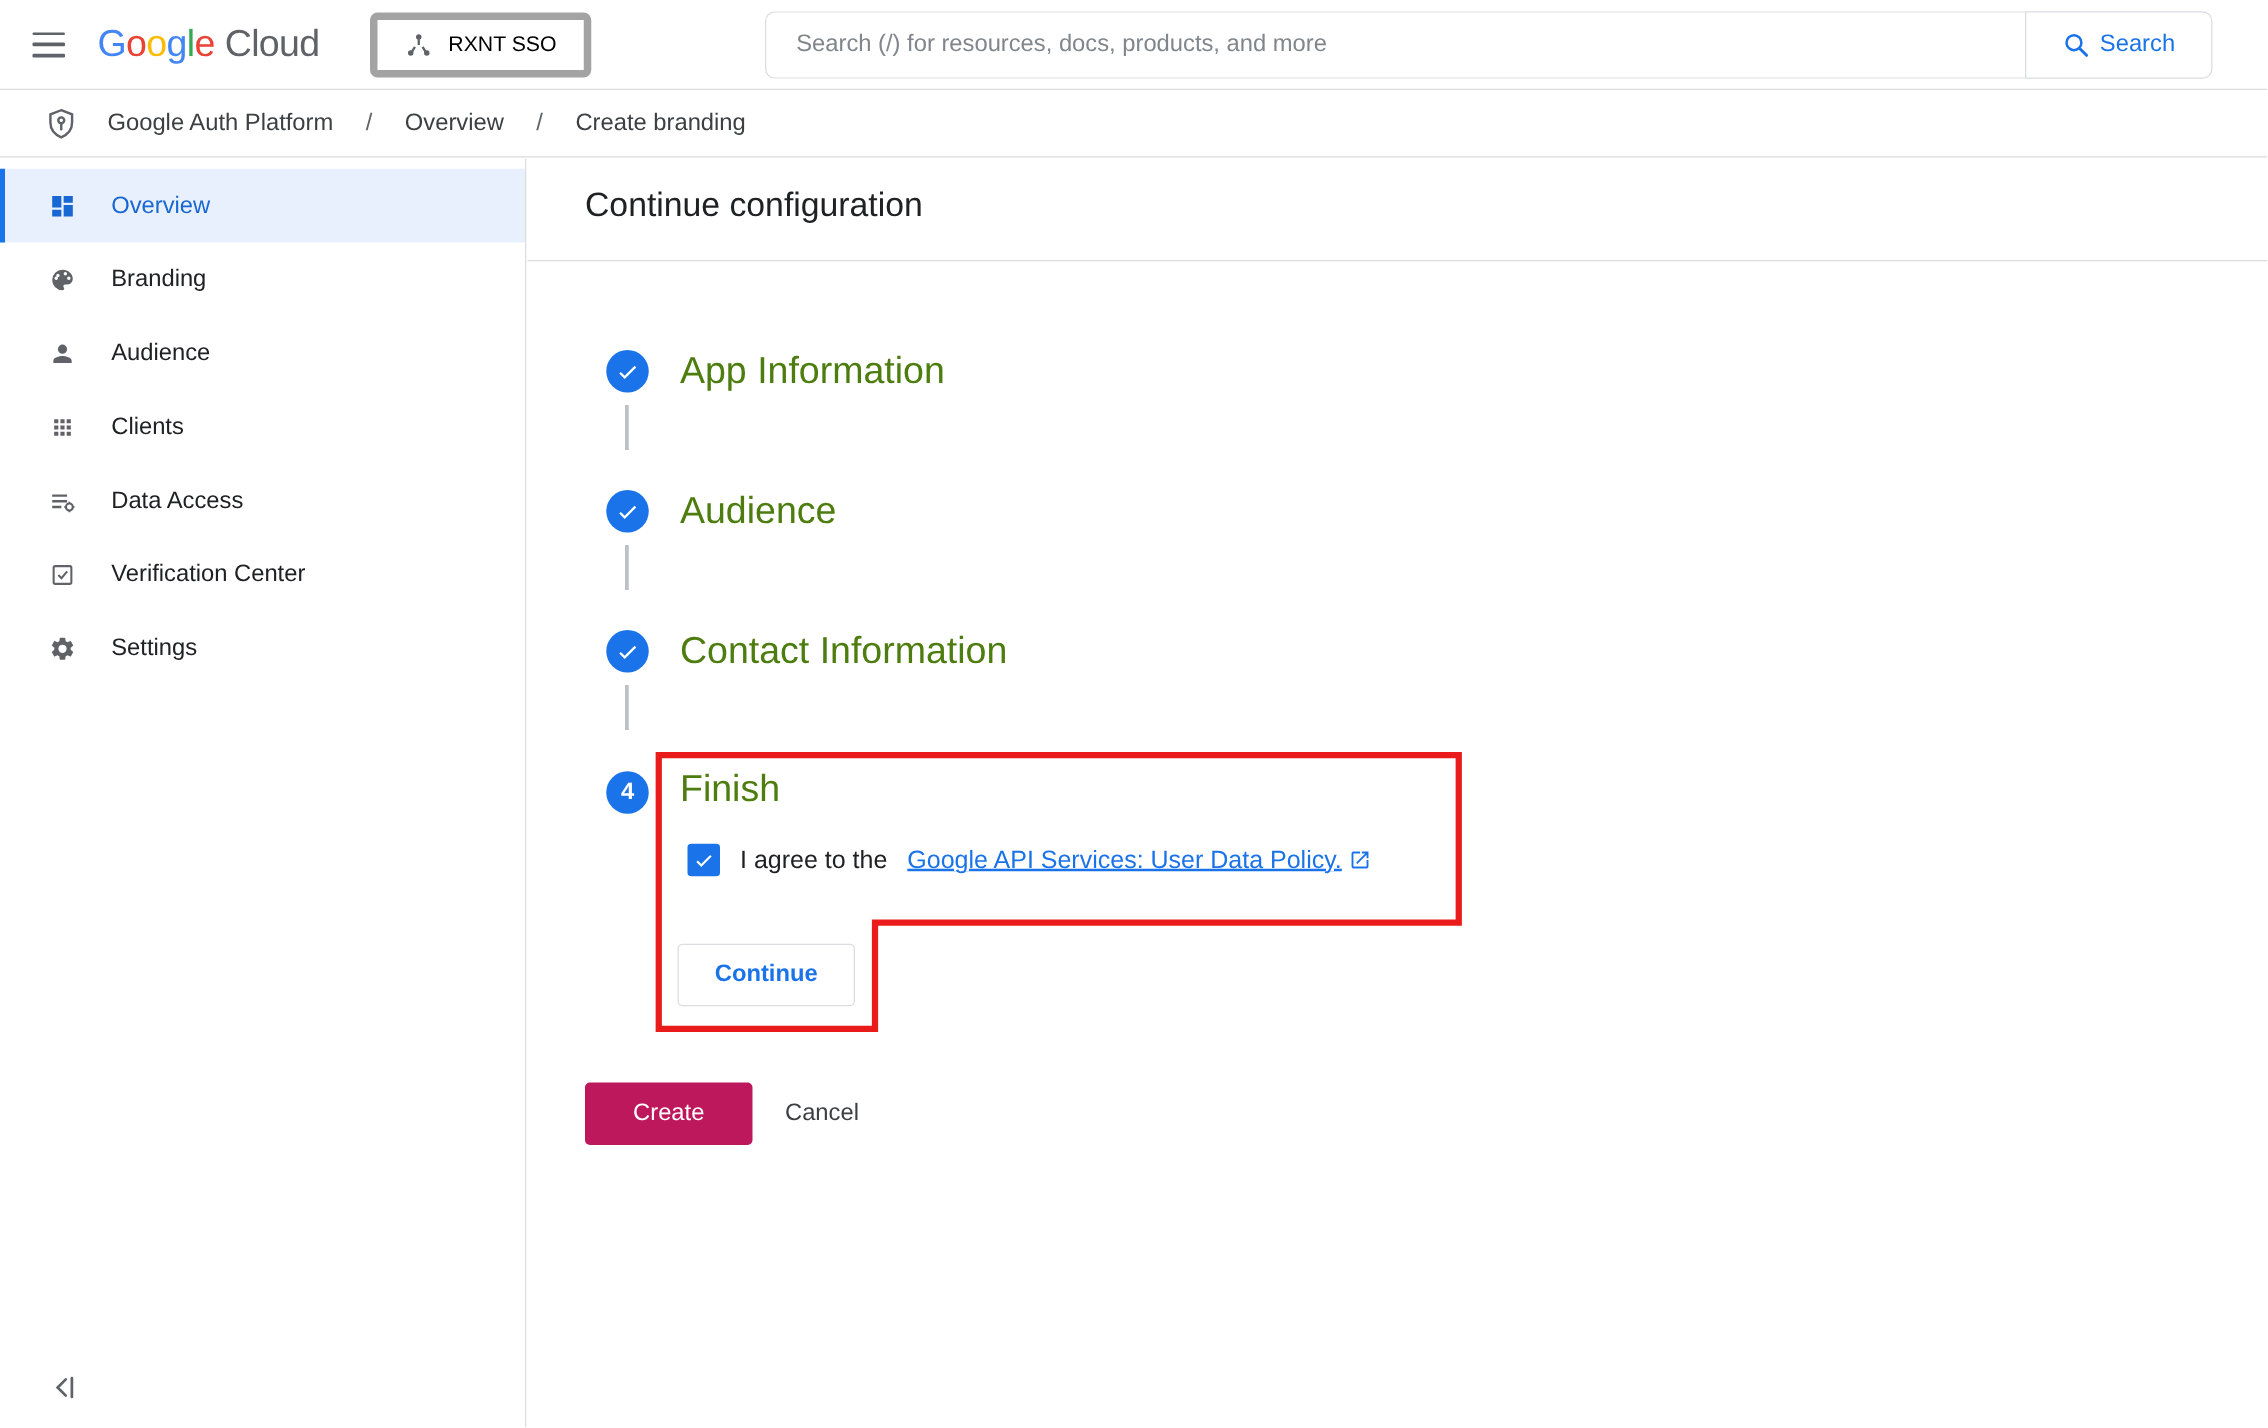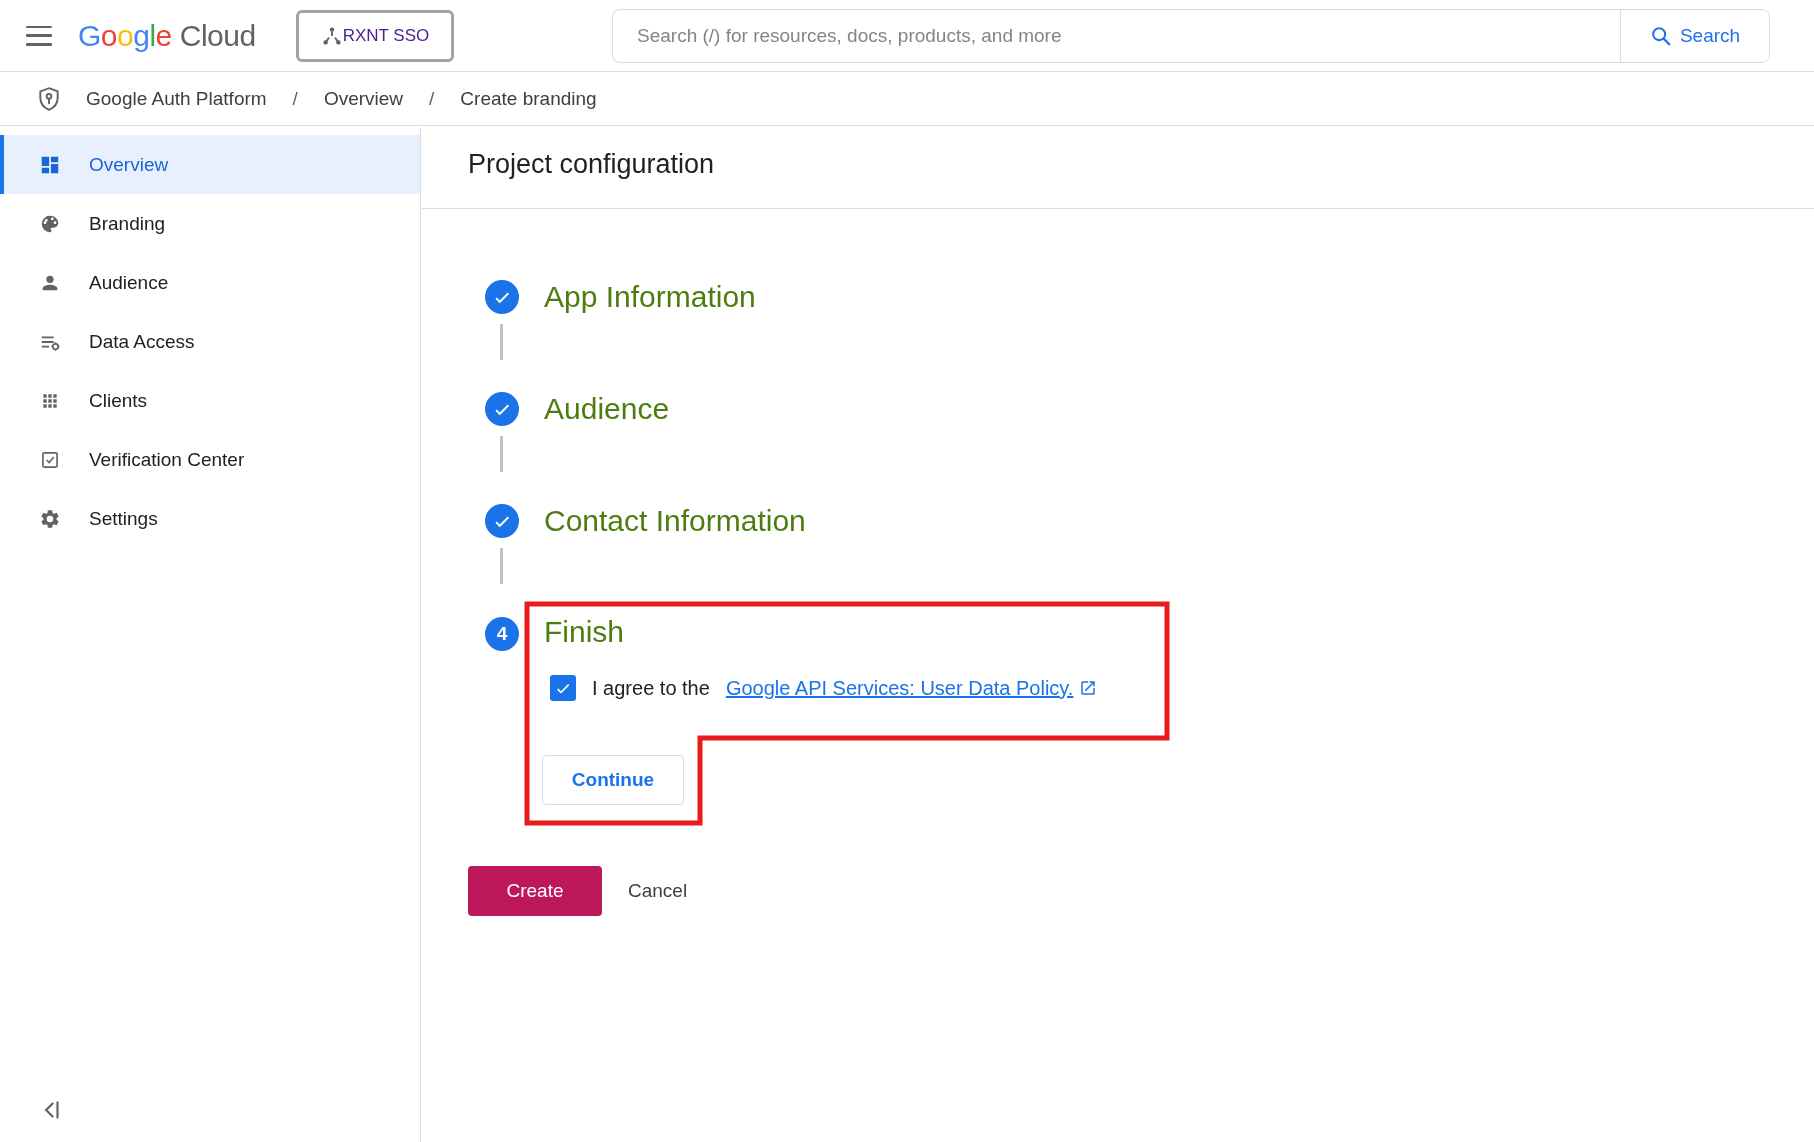--- a/index.html
+++ b/index.html
@@ -7,21 +7,21 @@
   body { font-family:"Liberation Sans", sans-serif; color:#202124; }
   .page { position:relative; width:1814px; height:1142px; background:#fff; overflow:hidden; }
 
   
   .topbar { position:absolute; top:0; left:0; right:0; height:72px; border-bottom:1px solid #dadce0; display:flex; align-items:center; background:#fff; z-index:10; }
   .hamburger { margin-left:26px; width:26px; height:20px; display:flex; flex-direction:column; justify-content:space-between; background:none; border:none; cursor:pointer; }
   .hamburger span { display:block; height:2.5px; width:100%; background:#5f6368; border-radius:1px; }
   .logo { margin-left:26px; font-size:30px; font-weight:500; letter-spacing:-0.5px; display:flex; align-items:baseline; }
   .logo .c-b { color:#4285F4; } .logo .c-r { color:#EA4335; } .logo .c-y { color:#FBBC05; } .logo .c-g { color:#34A853; }
   .logo .cloud { color:#5f6368; font-weight:400; margin-left:8px; }
-  .project-picker { margin-left:40px; height:52px; padding:0 22px; border:3px solid #a3a3a3; border-radius:6px; background:#fff; display:flex; align-items:center; font-size:17px; font-weight:500; color:#4c1d95; cursor:pointer; font-family:inherit; }
+  .project-picker { margin-left:40px; height:52px; padding:0 22px; border:6px solid #a3a3a3; border-radius:6px; background:#fff; display:flex; align-items:center; gap:13px; font-size:17px; font-weight:500; color:#000000; cursor:pointer; font-family:inherit; }
   .searchwrap { position:absolute; left:612px; right:44px; top:9px; height:54px; display:flex; }
   .searchinput { flex:1; border:1px solid #dadce0; border-right:none; border-radius:8px 0 0 8px; padding:0 24px; font-size:19px; color:#3c4043; background:#fff; outline:none; font-family:inherit; }
   .searchinput::placeholder { color:#80868b; }
   .searchbtn { width:150px; border:1px solid #dadce0; border-radius:0 8px 8px 0; background:#fff; color:#1a73e8; font-size:19px; font-weight:500; display:flex; align-items:center; justify-content:center; gap:8px; cursor:pointer; font-family:inherit; }
 
   
   .breadcrumbbar { position:absolute; top:72px; left:0; right:0; height:54px; border-bottom:1px solid #dadce0; display:flex; align-items:center; padding-left:36px; gap:24px; font-size:19px; color:#3c4043; background:#fff; z-index:9; }
   .breadcrumbbar .crumb { cursor:pointer; }
   .breadcrumbbar .sep { color:#5f6368; padding:0 2px; }
 
@@ -130,38 +130,38 @@
     <div class="side-item">
       <span class="sicon">
         <svg width="22" height="22" viewBox="0 0 24 24" fill="currentColor">
             <path d="M12 12a4 4 0 100-8 4 4 0 000 8zm0 2c-2.67 0-8 1.34-8 4v2h16v-2c0-2.66-5.33-4-8-4z"></path>
           </svg>
       </span>
       <span>Audience</span>
     </div>
     <div class="side-item">
       <span class="sicon">
+        <svg width="20" height="20" viewBox="0 0 24 24" fill="currentColor">
+            <path d="M4 8h4V4H4v4zm6 0h4V4h-4v4zm6 0h4V4h-4v4zM4 14h4v-4H4v4zm6 0h4v-4h-4v4zm6 0h4v-4h-4v4zM4 20h4v-4H4v4zm6 0h4v-4h-4v4zm6 0h4v-4h-4v4z"></path>
+          </svg>
+      </span>
+      <span>Clients</span>
+    </div>
+    <div class="side-item">
+      <span class="sicon">
         <svg width="22" height="22" viewBox="0 0 24 24">
             <path fill="currentColor" d="M3 6h13v2H3zM3 11h13v2H3zM3 16h8v2H3z"></path>
             <circle cx="18" cy="17" r="3" fill="none" stroke="currentColor" stroke-width="1.8"></circle>
             <path stroke="currentColor" stroke-width="1.6" d="M18 12.4v1.2M18 20.4v1.2M13.6 17h1.2M21.2 17h1.2"></path>
           </svg>
       </span>
       <span>Data Access</span>
     </div>
     <div class="side-item">
       <span class="sicon">
-        <svg width="20" height="20" viewBox="0 0 24 24" fill="currentColor">
-            <path d="M4 8h4V4H4v4zm6 0h4V4h-4v4zm6 0h4V4h-4v4zM4 14h4v-4H4v4zm6 0h4v-4h-4v4zm6 0h4v-4h-4v4zM4 20h4v-4H4v4zm6 0h4v-4h-4v4zm6 0h4v-4h-4v4z"></path>
-          </svg>
-      </span>
-      <span>Clients</span>
-    </div>
-    <div class="side-item">
-      <span class="sicon">
         <svg width="20" height="20" viewBox="0 0 24 24" fill="none" stroke="currentColor" stroke-width="2">
             <rect x="3.5" y="3.5" width="17" height="17" rx="1.5"></rect>
             <path d="M8 12l3 3 5.5-6.5"></path>
           </svg>
       </span>
       <span>Verification Center</span>
     </div>
     <div class="side-item">
       <span class="sicon">
         <svg width="22" height="22" viewBox="0 0 24 24" fill="currentColor">
@@ -172,21 +172,21 @@
     </div>
     <button class="collapse-btn" aria-label="collapse">
       <svg width="26" height="26" viewBox="0 0 24 24" fill="none" stroke="#5f6368" stroke-width="2" stroke-linecap="round">
           <path d="M13.5 6l-6 6 6 6"></path>
           <path d="M18 5v14"></path>
         </svg>
     </button>
   </nav>
 
   <main class="main">
-    <h1 class="page-title">Project configuration</h1>
+    <h1 class="page-title">Continue configuration</h1>
     <div class="title-divider"></div>
 
     <span class="stepcheck" style="top:153px;">
       <svg width="20" height="20" viewBox="0 0 24 24">
           <path d="M9.3 16.2l-3.6-3.6-1.6 1.6 5.2 5.2L20.4 8.3l-1.6-1.6z" fill="#fff"></path>
         </svg>
     </span>
     <span class="steplabel" style="top:153px;">App Information</span>
     <span class="conn" style="top:197px;"></span>
 

